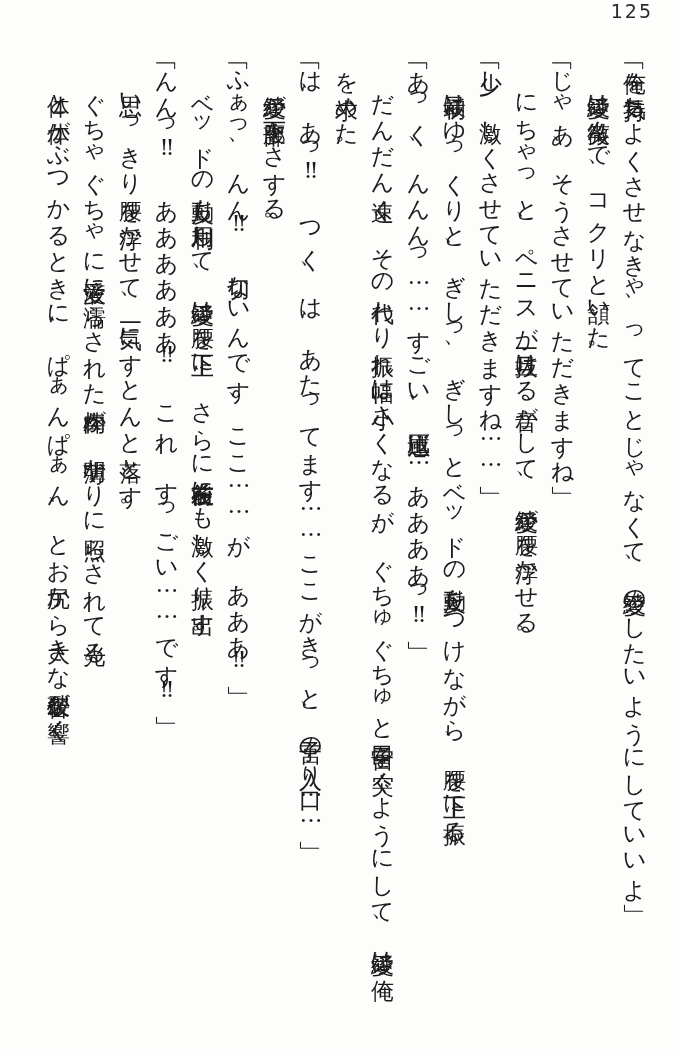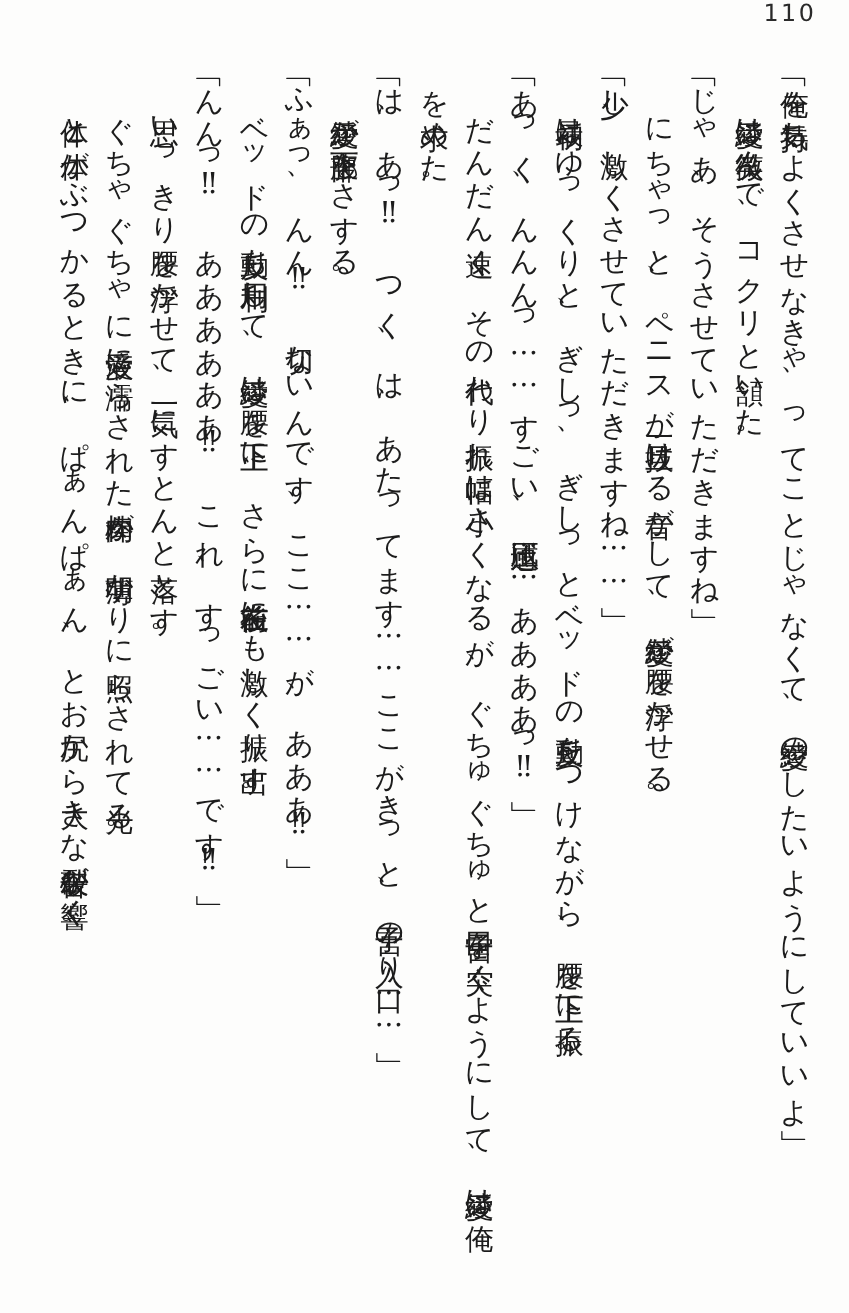--- a/index.html
+++ b/index.html
@@ -47,21 +47,21 @@
   }
   .para.narration {
     text-indent: 1em;
   }
 </style>
 </head>
 <body>
 
 <div class="page">
 
-  <div class="page-number">110</div>
+  <div class="page-number">125</div>
 
   <div class="text-block">
     <p class="para dialogue">「俺を気持ちよくさせなきゃ、ってことじゃなくて、綾愛のしたいようにしていいよ」</p>
     <p class="para narration">綾愛は微笑んで、コクリと頷いた。</p>
     <p class="para dialogue">「じゃあ、そうさせていただきますね」</p>
     <p class="para narration">にちゃっと、ペニスが一旦抜ける音がして、綾愛が腰を浮かせる。</p>
     <p class="para dialogue">「少し、激しくさせていただきますね……」</p>
     <p class="para narration">最初はゆっくりと、ぎしっ、ぎしっとベッドの反動をつけながら、腰を上下に振る。</p>
     <p class="para dialogue">「あっく、んんんっ……すごい、圧迫感……ああああっ‼」</p>
     <p class="para narration">だんだん速く、その代わり振れ幅は小さくなるが、ぐちゅぐちゅと子宮口を突くようにして、綾愛は俺を求めた。</p>

